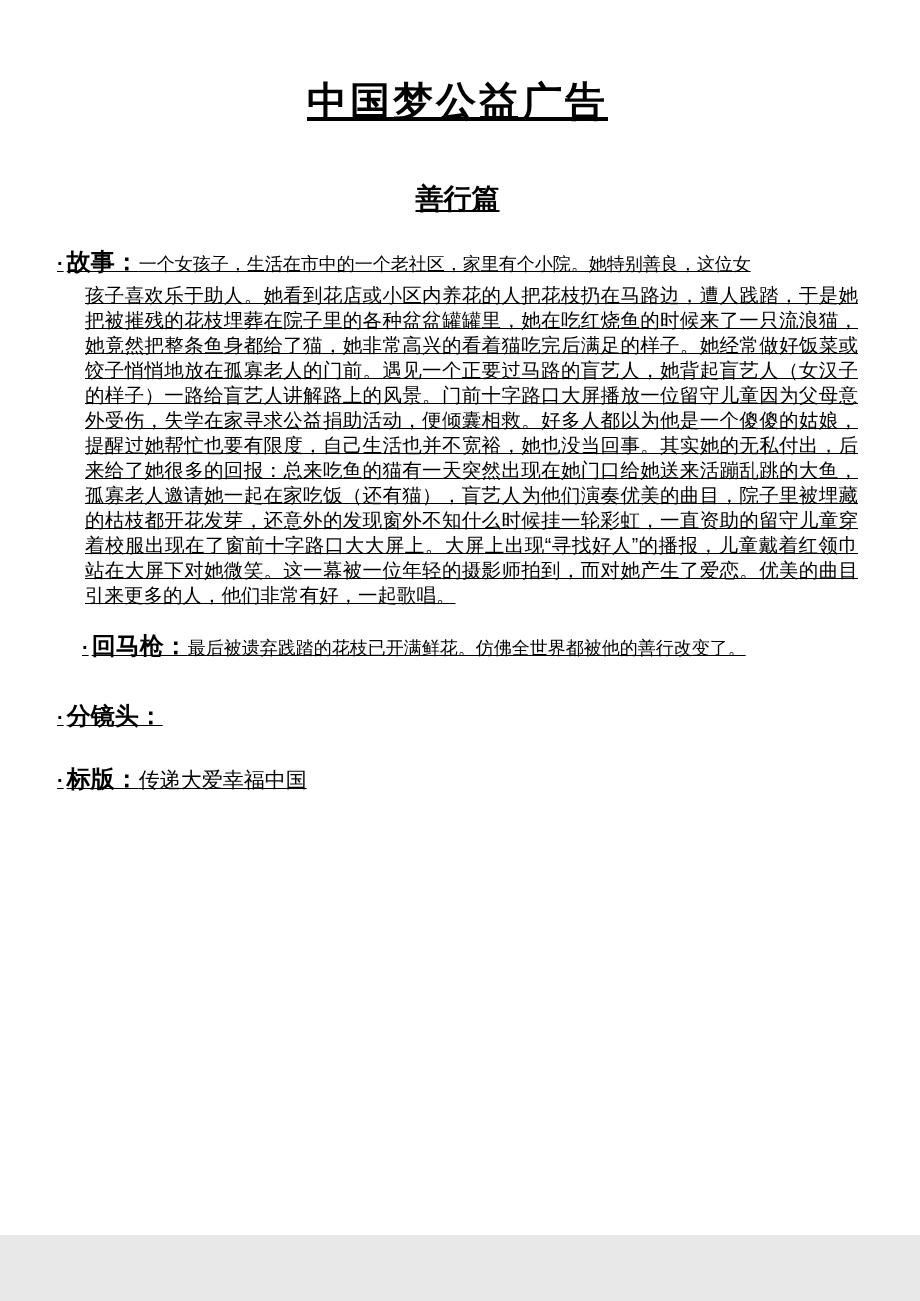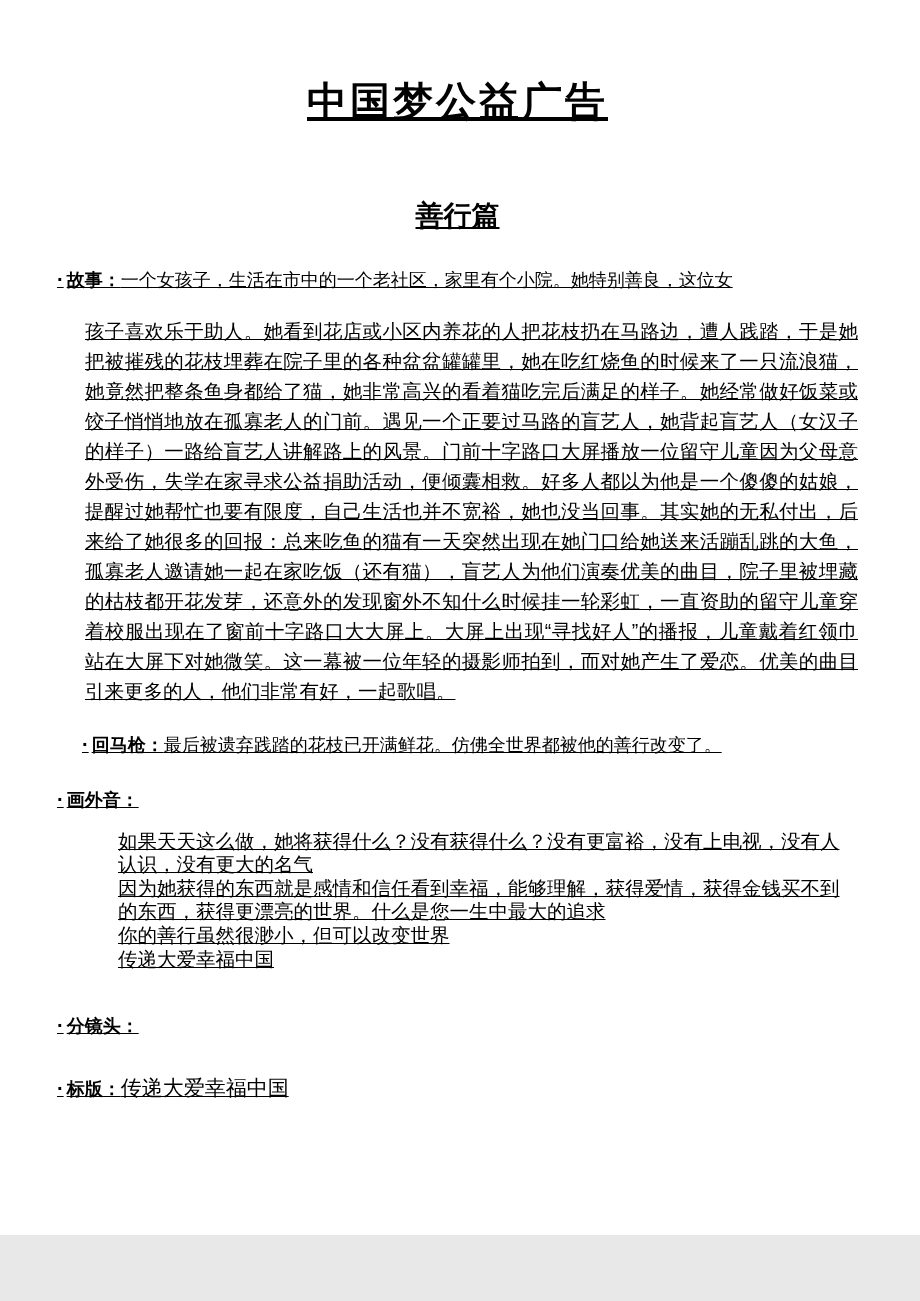--- a/index.html
+++ b/index.html
@@ -22,46 +22,46 @@
     text-align: center;
     font-size: 40px;
     font-weight: bold;
     letter-spacing: 3px;
     line-height: 1.15;
   }
   .doc-subtitle {
     text-align: center;
     font-size: 28px;
     font-weight: bold;
-    margin-top: 75px;
+    margin-top: 58px;
     line-height: 1.2;
   }
   .section { margin-top: 0; }
   .label-line {
     font-size: 19.5px;
     line-height: 28px;
   }
   .bullet {
     font-size: 20px;
     font-weight: bold;
     margin-right: 3px;
   }
   .sec-label {
-    font-size: 18px;
+    font-size: 24px;
     font-weight: bold;
   }
   .lead-text, .inline-text {
     font-size: 18px;
     font-weight: normal;
   }
   .body-text {
     margin-left: 28px;
-    margin-top: 22px;
+    margin-top: 5px;
     font-size: 19.5px;
-    line-height: 30px;
+    line-height: 25px;
     text-align: justify;
   }
   .sec-story    { margin-top: 32px; }
   .sec-callback { margin-top: 24px; margin-left: 25px; }
   .sec-voiceover{ margin-top: 26px; }
   .sec-slate    { margin-top: 34px; }
   .sec-storyboard { margin-top: 40px; }
   .voiceover-lines {
     margin-left: 61px;
     margin-top: 16px;
@@ -89,31 +89,20 @@
     </div>
     <p class="body-text">孩子喜欢乐于助人。她看到花店或小区内养花的人把花枝扔在马路边，遭人践踏，于是她把被摧残的花枝埋葬在院子里的各种盆盆罐罐里，她在吃红烧鱼的时候来了一只流浪猫，她竟然把整条鱼身都给了猫，她非常高兴的看着猫吃完后满足的样子。她经常做好饭菜或饺子悄悄地放在孤寡老人的门前。遇见一个正要过马路的盲艺人，她背起盲艺人（女汉子的样子）一路给盲艺人讲解路上的风景。门前十字路口大屏播放一位留守儿童因为父母意外受伤，失学在家寻求公益捐助活动，便倾囊相救。好多人都以为他是一个傻傻的姑娘，提醒过她帮忙也要有限度，自己生活也并不宽裕，她也没当回事。其实她的无私付出，后来给了她很多的回报：总来吃鱼的猫有一天突然出现在她门口给她送来活蹦乱跳的大鱼，孤寡老人邀请她一起在家吃饭（还有猫），盲艺人为他们演奏优美的曲目，院子里被埋藏的枯枝都开花发芽，还意外的发现窗外不知什么时候挂一轮彩虹，一直资助的留守儿童穿着校服出现在了窗前十字路口大大屏上。大屏上出现“寻找好人”的播报，儿童戴着红领巾站在大屏下对她微笑。这一幕被一位年轻的摄影师拍到，而对她产生了爱恋。优美的曲目引来更多的人，他们非常有好，一起歌唱。</p>
   </div>
 
   <div class="section sec-callback">
     <div class="label-line">
       <span class="bullet">·</span><span class="sec-label">回马枪：</span><span class="inline-text">最后被遗弃践踏的花枝已开满鲜花。仿佛全世界都被他的善行改变了。</span>
     </div>
   </div>
 
-  <div class="section sec-voiceover">
-    <div class="label-line">
-      <span class="bullet">·</span><span class="sec-label">画外音：</span>
-    </div>
-    <div class="voiceover-lines">
-      <p>如果天天这么做，她将获得什么？没有获得什么？没有更富裕，没有上电视，没有人认识，没有更大的名气</p>
-      <p>因为她获得的东西就是感情和信任看到幸福，能够理解，获得爱情，获得金钱买不到的东西，获得更漂亮的世界。什么是您一生中最大的追求</p>
-      <p>你的善行虽然很渺小，但可以改变世界</p>
-      <p>传递大爱幸福中国</p>
-    </div>
-  </div>
 
   <div class="section sec-storyboard">
     <div class="label-line">
       <span class="bullet">·</span><span class="sec-label">分镜头：</span>
     </div>
   </div>
 
   <div class="section sec-slate">
     <div class="label-line">
       <span class="bullet">·</span><span class="sec-label">标版：</span><span class="slate-text">传递大爱幸福中国</span>

